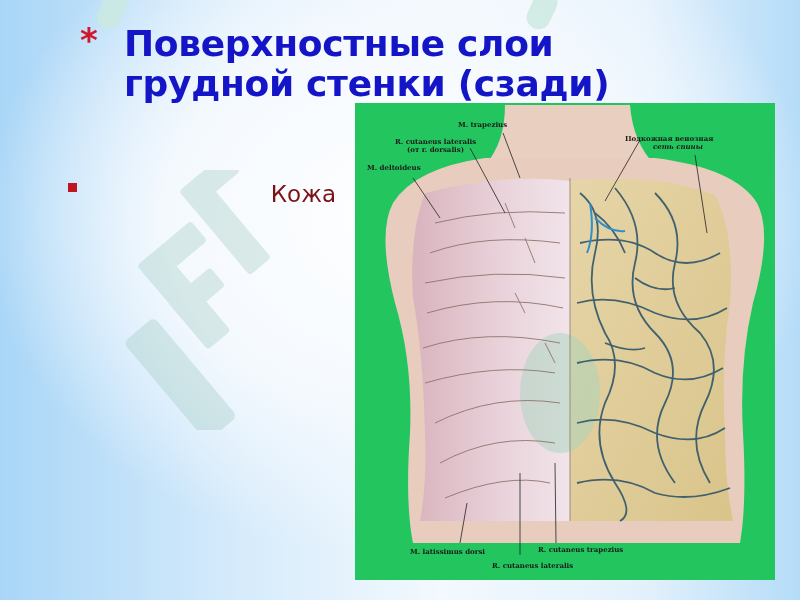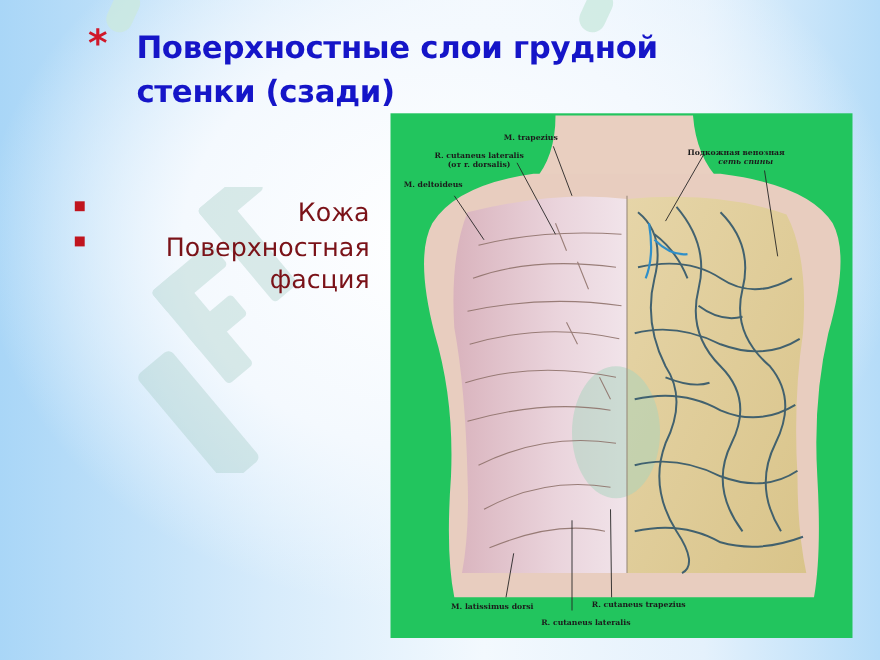--- a/index.html
+++ b/index.html
@@ -6,21 +6,21 @@
   body {
     width:800px; height:600px; overflow:hidden; position:relative;
     font-family:"DejaVu Sans", sans-serif;
     background:
       radial-gradient(ellipse 520px 420px at 400px 220px, #ffffff 0%, #f4f9fe 45%, rgba(255,255,255,0) 80%),
       linear-gradient(90deg, #a9d6f7 0%, #d6ebfb 30%, #f3f9fe 55%, #e4f1fc 80%, #b5dcf8 100%);
   }
   .deco-top { position:absolute; top:-10px; width:24px; height:40px; background:#cbe8de; border-radius:12px; transform:rotate(25deg); opacity:.8; }
   .title-wrap { position:absolute; left:80px; top:22px; width:600px; }
   .title-star { position:absolute; left:0; top:0; color:#d0182a; font-size:34px; font-weight:bold; line-height:36px; }
-  .title { position:absolute; left:44px; top:2px; margin:0; color:#1515c8; font-weight:bold; font-size:28px; line-height:40px; letter-spacing:-0.3px; }
+  .title { position:absolute; left:44px; top:2px; margin:0; color:#1515c8; font-weight:bold; font-size:36px; line-height:40px; letter-spacing:-0.3px; }
   .watermark { position:absolute; left:95px; top:170px; width:220px; height:260px; pointer-events:none; }
   .bullets { position:absolute; left:66px; top:180px; width:270px; list-style:none; margin:0; padding:0;text-align:right; }
   .bullets li { position:relative; padding-left:39px; color:#7a1218; font-size:23px; line-height:29px; margin-bottom:3px; }
   .bullets li .sq { position:absolute; left:2px; top:3px; width:9px; height:9px; background:#c0141e; }
   .figure { position:absolute; left:355px; top:103px; width:420px; height:477px; background:#22c55e; overflow:hidden; }
   .figure svg { position:absolute; left:0; top:0; }
   .lbl { position:absolute; font-family:"DejaVu Serif", serif; font-size:7px; font-weight:bold; color:#1b1b1b; white-space:nowrap; line-height:8px; }
 </style>
 </head>
 <body>
@@ -41,24 +41,20 @@
 
 <div class="title-wrap">
   <span class="title-star">*</span>
   <h1 class="title">Поверхностные слои грудной стенки (сзади)</h1>
 </div>
 
 <ul class="bullets">
   <li>
     <span class="sq"></span>
     <span>Кожа</span>
-  </li>
-  <li>
-    <span class="sq"></span>
-    <span>Поверхностная фасция</span>
   </li>
 </ul>
 
 <div class="figure">
   <svg width="420" height="477" viewBox="0 0 420 477">
     <defs>
       <linearGradient id="skinL" x1="0" x2="1" y1="0" y2="0">
         <stop offset="0" stop-color="#d9b3bd"></stop>
         <stop offset="0.6" stop-color="#ead4dc"></stop>
         <stop offset="1" stop-color="#f1e4ea"></stop>

